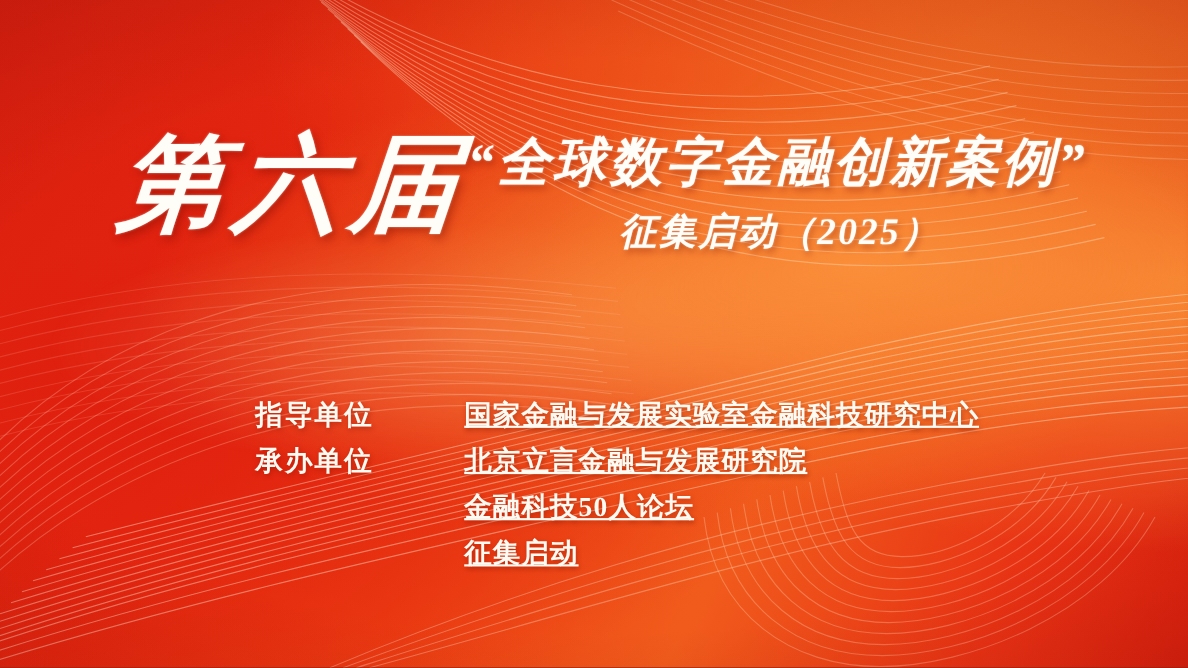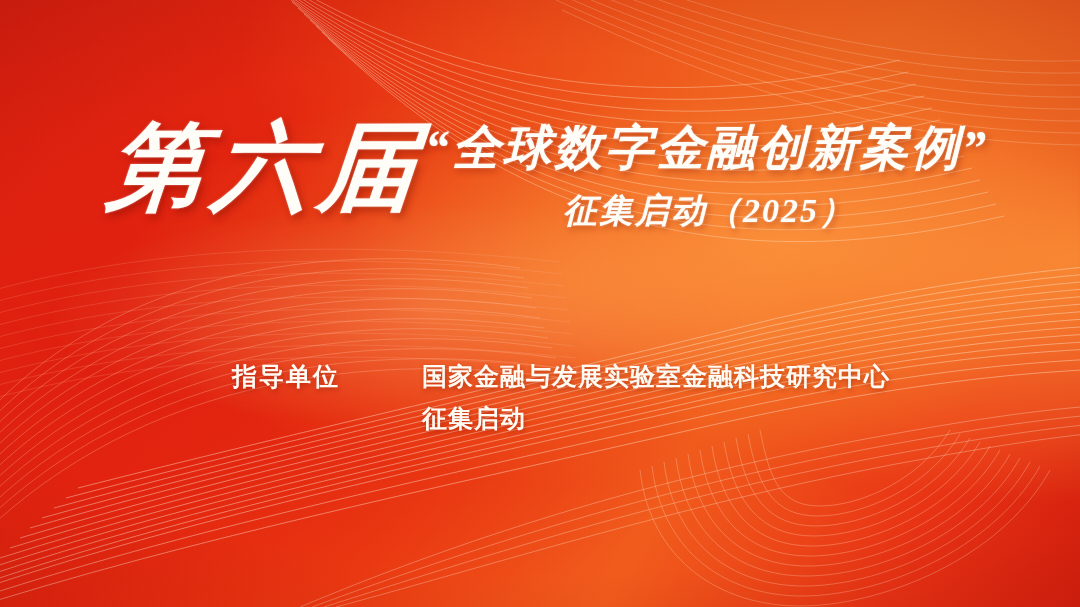--- a/index.html
+++ b/index.html
@@ -135,20 +135,21 @@
     white-space: nowrap;
   }
   .org-value {
     font-family: "Liberation Serif", "DejaVu Serif", serif;
     font-size: 25px;
     font-weight: 700;
     letter-spacing: 1px;
     color: #fffaf2;
     text-shadow: 1px 2px 5px rgba(130,20,0,0.45);
     white-space: nowrap;
+    text-decoration: underline;
   }
   .org-label.is-empty { visibility: hidden; }
 </style>
 </head>
 <body>
 
 <div id="poster">
 
   <div class="bg-layer bg-base"></div>
   <div class="bg-layer bg-sweep"></div>
@@ -267,19 +268,27 @@
     <div class="title-quoted">“全球数字金融创新案例”</div>
 
     <div class="title-sub">征集启动（2025）</div>
 
     <div class="orgs">
       <div class="org-row">
         <span class="org-label">指导单位</span>
         <span class="org-value">国家金融与发展实验室金融科技研究中心</span>
       </div>
       <div class="org-row">
+        <span class="org-label">承办单位</span>
+        <span class="org-value">北京立言金融与发展研究院</span>
+      </div>
+      <div class="org-row">
+        <span class="org-label is-empty"></span>
+        <span class="org-value">金融科技50人论坛</span>
+      </div>
+      <div class="org-row">
         <span class="org-label is-empty"></span>
         <span class="org-value">征集启动</span>
       </div>
     </div>
 
   </div>
 </div>
 
 </body></html>

